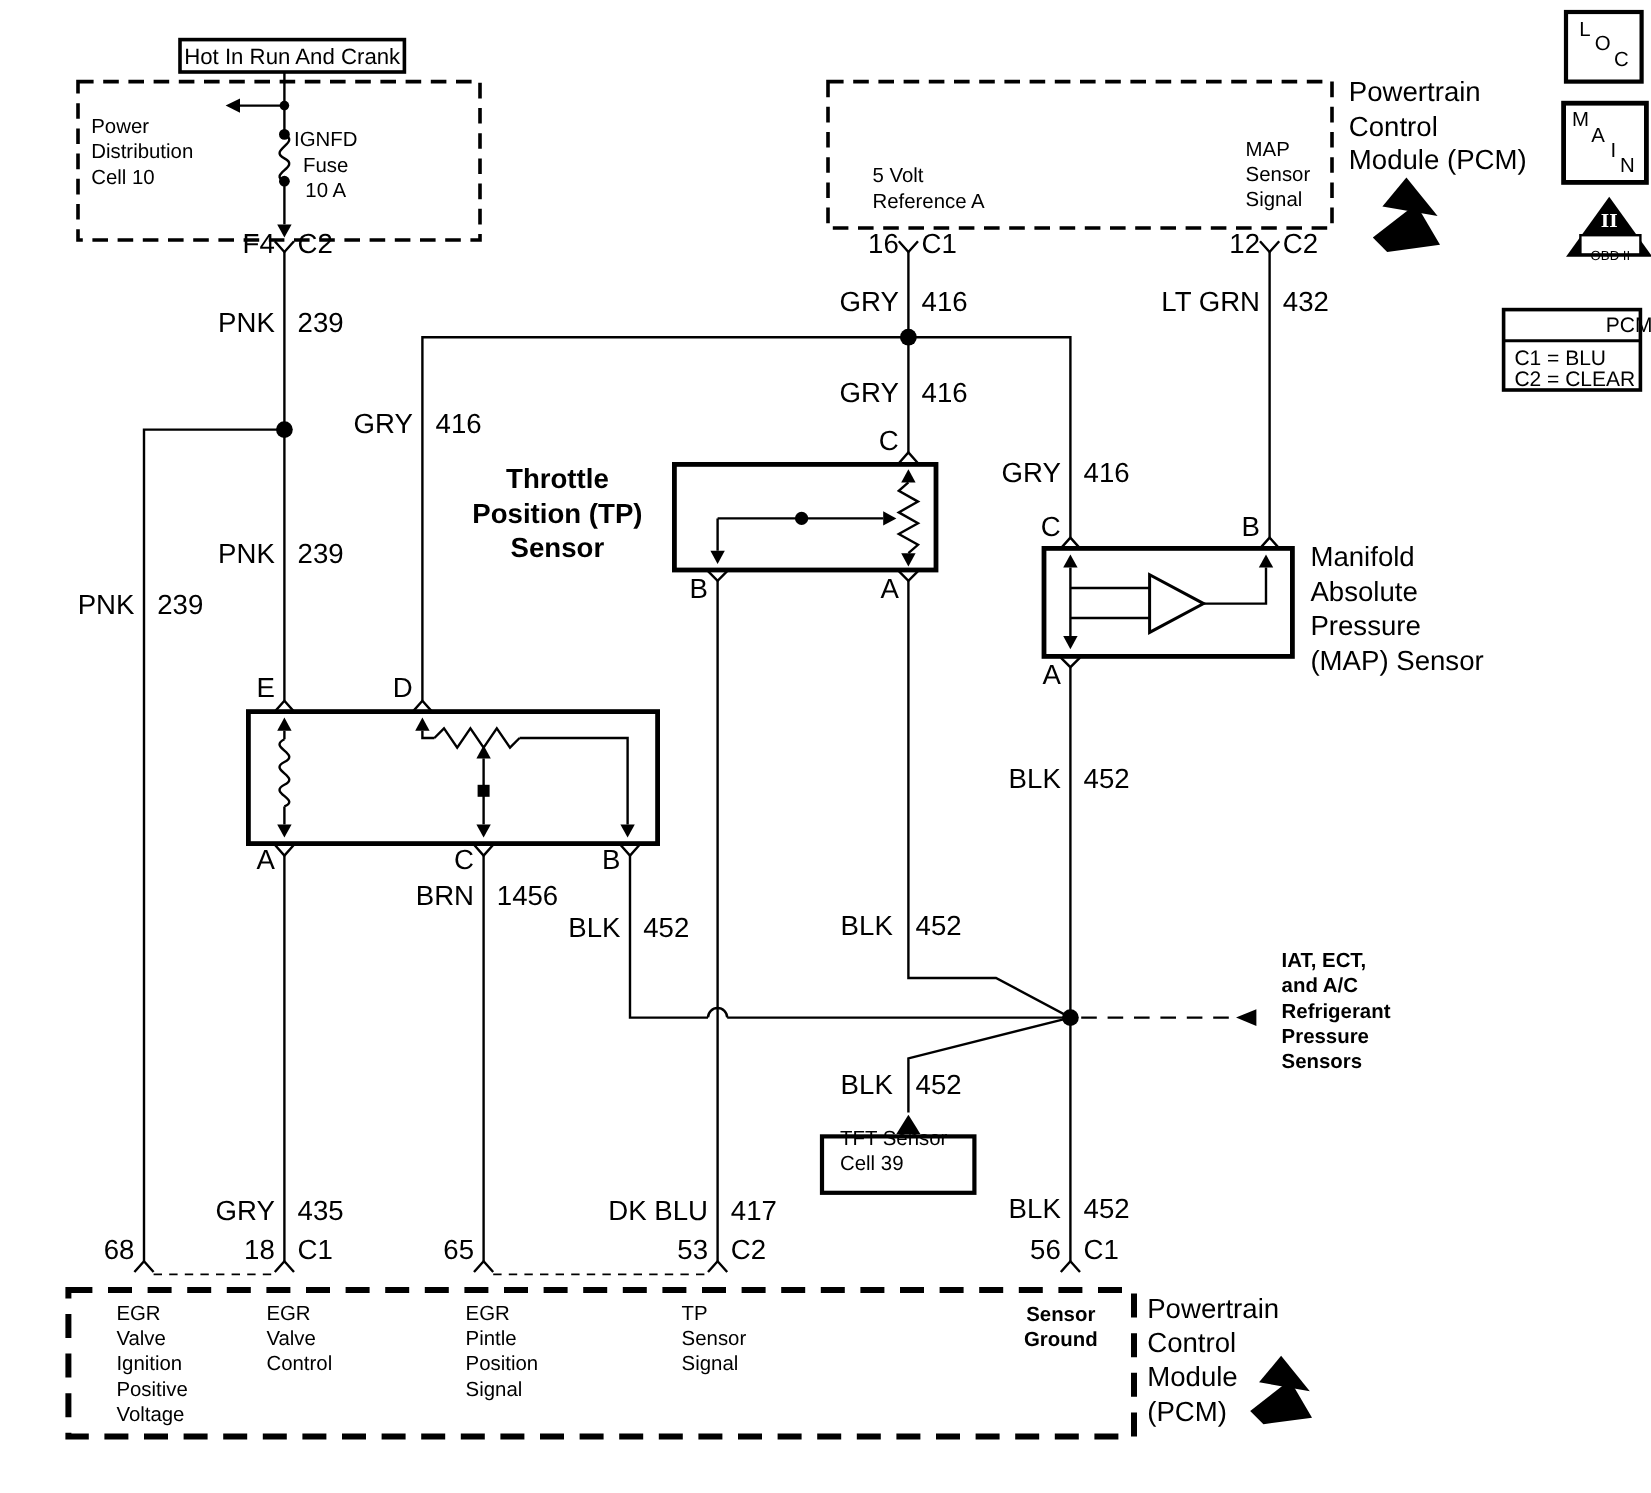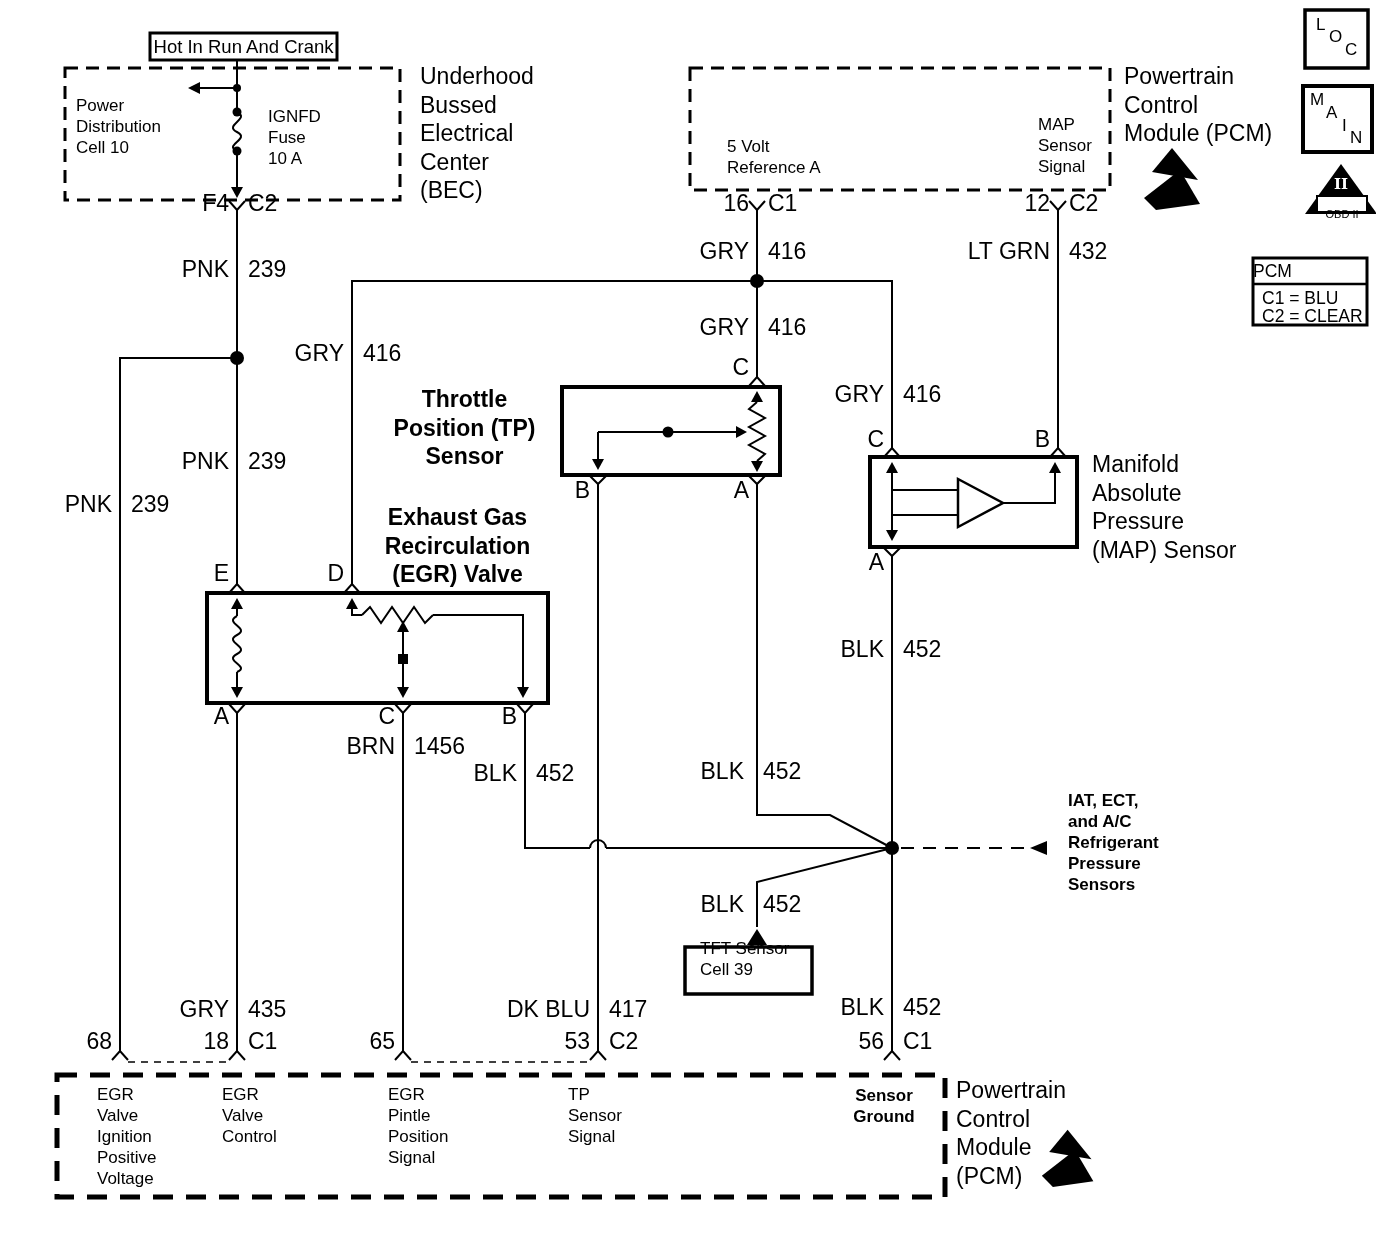--- a/index.html
+++ b/index.html
@@ -15,21 +15,21 @@
   .sm{font-size:17px;line-height:21px;}
   .xs{font-size:11px;line-height:13px;}
   .tr{text-align:center;font-weight:bold;}
   .banner{left:150px;top:33px;width:187px;height:27px;display:flex;align-items:center;
           justify-content:center;font-size:18.5px;text-align:right;}
   .lgl{position:absolute;font-size:17px;}
   .obd2num{position:absolute;left:1331px;top:175px;width:20px;text-align:center;color:#fff;
            font-family:"DejaVu Serif",serif;font-weight:bold;font-size:15px;}
   .obd2lbl{position:absolute;left:1317px;top:196px;width:50px;height:15px;display:flex;
            align-items:center;justify-content:center;margin-top:11px;}
-  .keytitle{position:absolute;left:1253px;top:261px;width:124px;text-align:left;font-size:17.5px;}
+  .keytitle{position:absolute;left:1253px;top:261px;width:124px;text-align:right;font-size:17.5px;}
   .keyrow{position:absolute;left:1262px;font-size:17.5px;}
 </style>
 </head>
 <body>
 
 <div class="stage">
 
   <svg width="1376" height="1244" viewBox="0 0 1376 1244">
 
     <g fill="none" stroke="#000">
@@ -157,28 +157,23 @@
       <polygon points="30,2 56,34 10,26"></polygon>
       <polygon points="2,52 38,24 58,58 14,64"></polygon>
     </g>
   </svg>
 
   <div class="abs banner">Hot In Run And Crank</div>
 
   <div class="abs blk sm" style="left:76px;top:79px;margin-top:16px;">Power
 Distribution
 Cell 10</div>
-  <div class="abs blk sm" style="left:268px;top:106px;">IGNFD
+  <div class="abs blk sm" style="left:245px;top:106px;text-align:center;">IGNFD
 Fuse
 10 A</div>
-  <div class="abs blk big" style="left:420px;top:62px;">Underhood
-Bussed
-Electrical
-Center
-(BEC)</div>
 
   <div class="abs blk sm" style="left:727px;top:136px;">5 Volt
 Reference A</div>
   <div class="abs blk sm" style="left:1038px;top:114px;">MAP
 Sensor
 Signal</div>
   <div class="abs blk big" style="left:1124px;top:62px;">Powertrain
 Control
 Module (PCM)</div>
 
@@ -290,23 +285,20 @@
   <div class="pair" style="left:1058px;top:426px;">
       <span class="pl">B</span>
     </div>
   <div class="pair" style="left:892px;top:549px;">
       <span class="pl">A</span>
     </div>
 
   <div class="abs blk big tr" style="left:372px;top:385px;width:185px;">Throttle
 Position (TP)
 Sensor</div>
-  <div class="abs blk big tr" style="left:360px;top:503px;width:195px;">Exhaust Gas
-Recirculation
-(EGR) Valve</div>
   <div class="abs blk big" style="left:1092px;top:450px;">Manifold
 Absolute
 Pressure
 (MAP) Sensor</div>
   <div class="abs blk sm" style="left:1068px;top:790px;font-weight:bold;">IAT, ECT,
 and A/C
 Refrigerant
 Pressure
 Sensors</div>
   <div class="abs blk sm" style="left:700px;top:938px;">TFT Sensor

